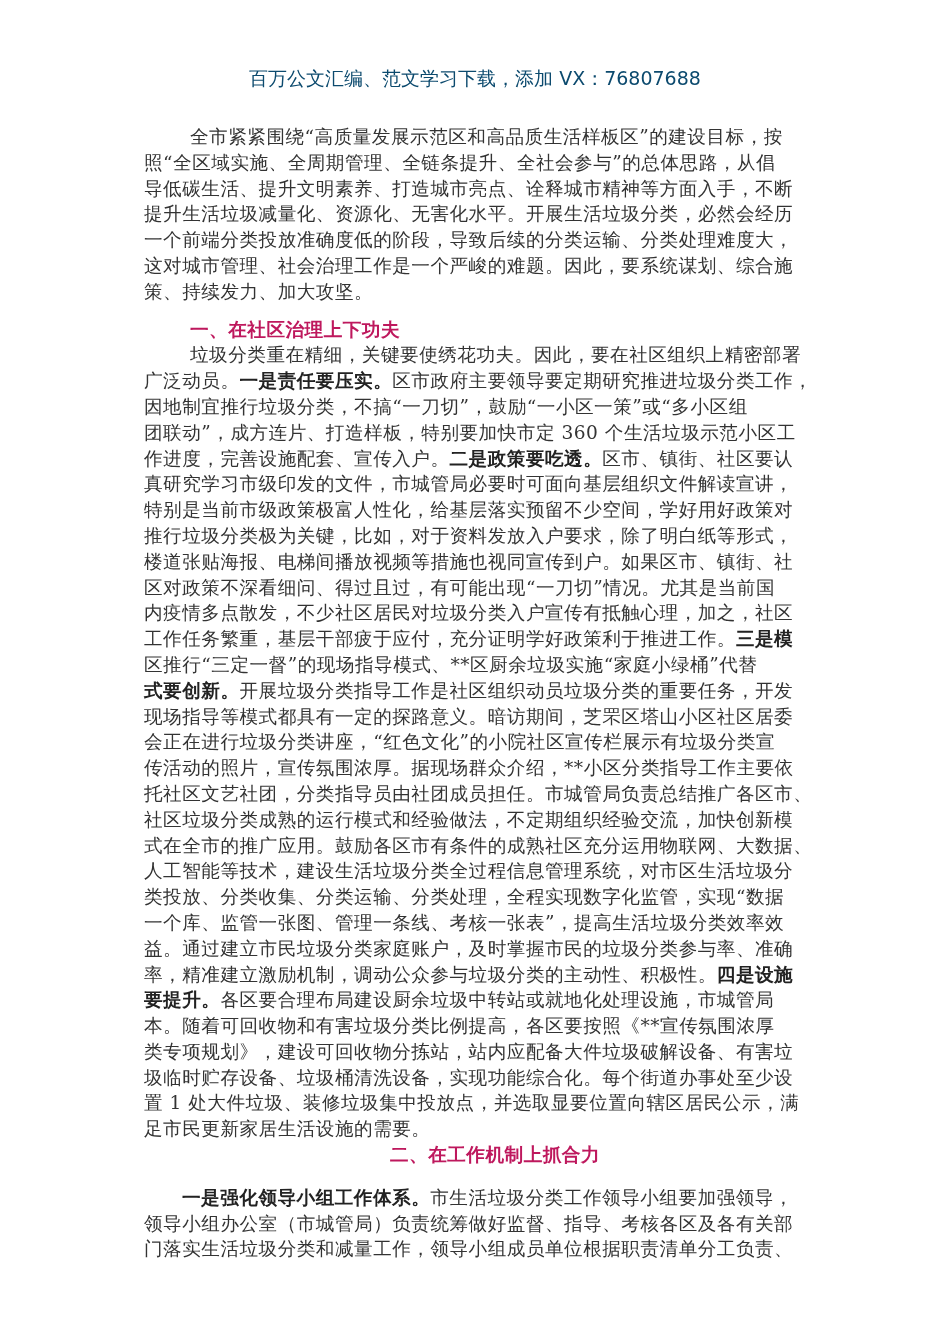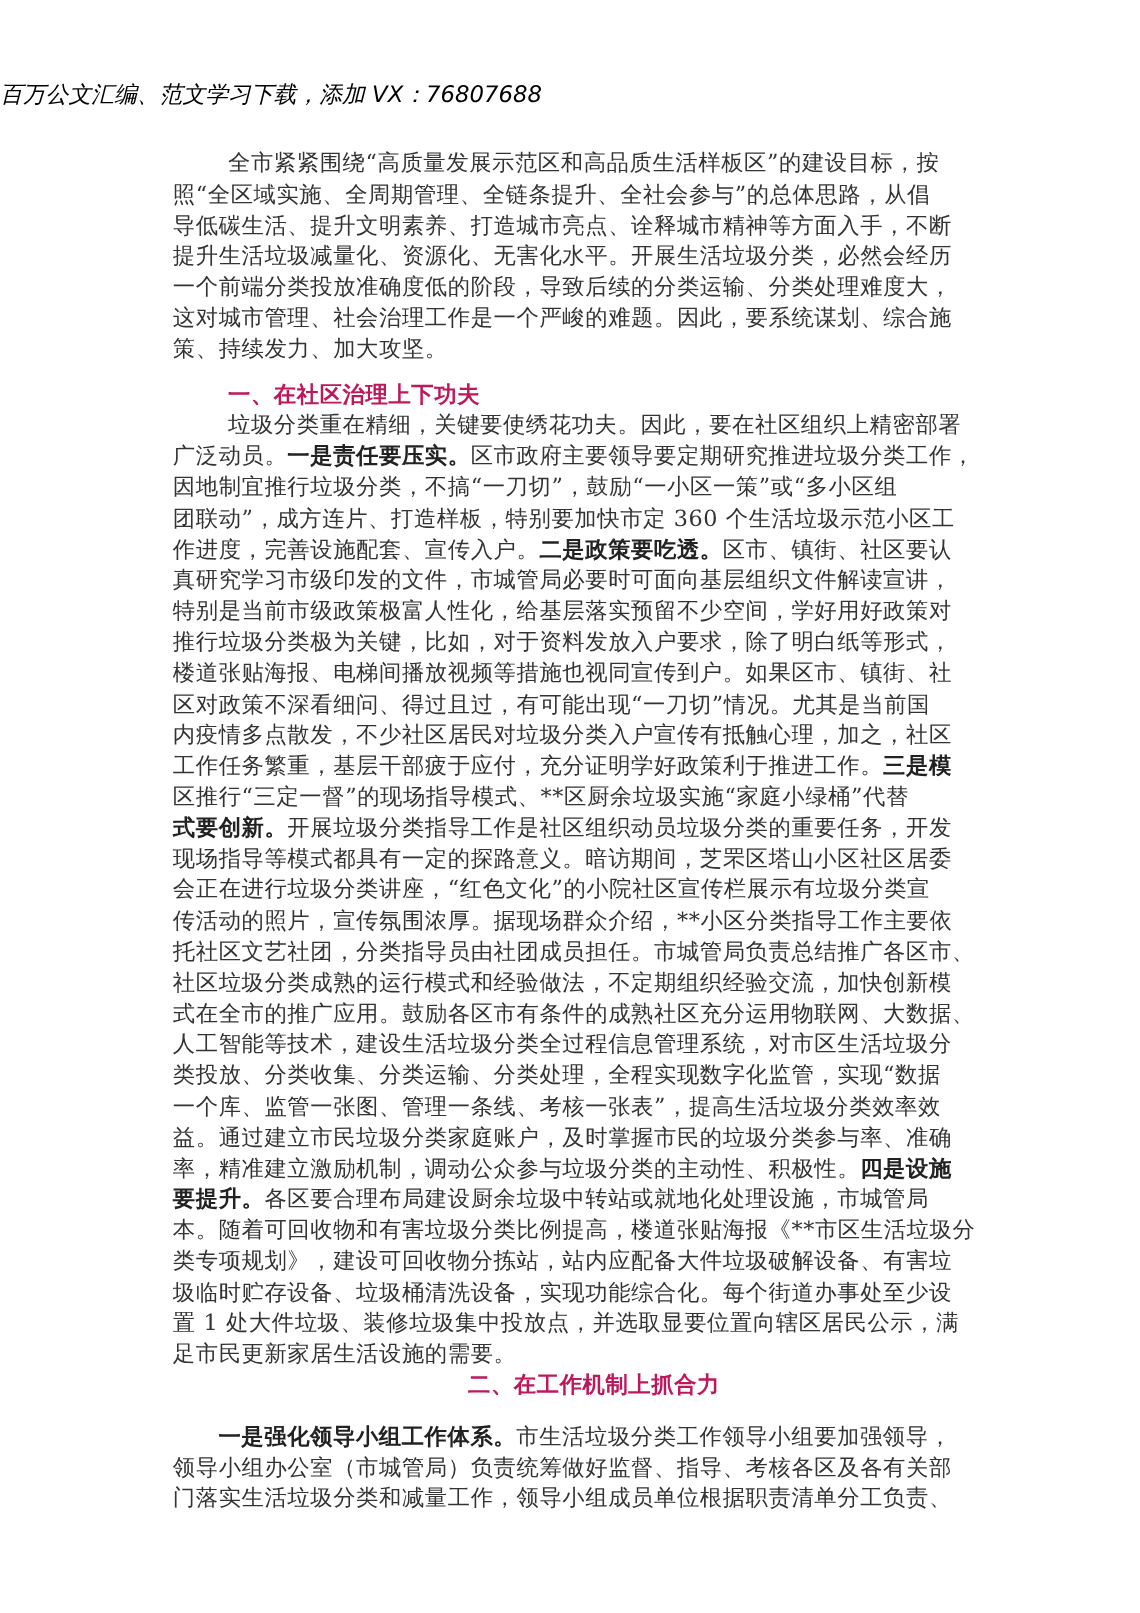--- a/index.html
+++ b/index.html
@@ -1,20 +1,20 @@
 <!DOCTYPE html>
 <html><head>
 <meta charset="utf-8">
 <style>
   html, body { margin: 0; padding: 0; background: #ffffff; }
   body { width: 950px; height: 1344px; position: relative; overflow: hidden;
          font-family: "DejaVu Serif", "Liberation Serif", serif; color: #333333; }
-  .banner { position: absolute; top: 66px; left: 0; width: 950px; 
+  .banner { position: absolute; top: 66px; left: 0; width: 950px; text-align: center;
             font-family: "DejaVu Sans", "Liberation Sans", sans-serif;
-            font-size: 19px; color: #000000; letter-spacing: 0px; font-style: italic; }
+            font-size: 19px; color: #0c4a6e; letter-spacing: 0px; }
   .page { position: absolute; left: 144px; top: 124px; width: 672px; }
   .line { height: 25.8px; line-height: 25.8px; font-size: 18.6px; white-space: nowrap;
           letter-spacing: 0.5px; }
   .indent { padding-left: 46px; }
   .indent-h { padding-left: 46px; }
   .indent-h2 { padding-left: 30px; text-align: center; }
   .indent-b { padding-left: 38px; margin-top: 17px; }
   .gap { height: 12px; }
   .bold { font-weight: bold; font-family: "DejaVu Sans", "Liberation Sans", sans-serif; color: #222; text-align: right; }
   .heading { font-weight: bold; font-family: Liberation Serif, serif; color: #be185d; }
@@ -58,21 +58,21 @@
       <div class="line"><span>传活动的照片，宣传氛围浓厚。据现场群众介绍，**小区分类指导工作主要依</span></div>
       <div class="line"><span>托社区文艺社团，分类指导员由社团成员担任。市城管局负责总结推广各区市、</span></div>
       <div class="line"><span>社区垃圾分类成熟的运行模式和经验做法，不定期组织经验交流，加快创新模</span></div>
       <div class="line"><span>式在全市的推广应用。鼓励各区市有条件的成熟社区充分运用物联网、大数据、</span></div>
       <div class="line"><span>人工智能等技术，建设生活垃圾分类全过程信息管理系统，对市区生活垃圾分</span></div>
       <div class="line"><span>类投放、分类收集、分类运输、分类处理，全程实现数字化监管，实现“数据</span></div>
       <div class="line"><span>一个库、监管一张图、管理一条线、考核一张表”，提高生活垃圾分类效率效</span></div>
       <div class="line"><span>益。通过建立市民垃圾分类家庭账户，及时掌握市民的垃圾分类参与率、准确</span></div>
       <div class="line"><span>率，精准建立激励机制，调动公众参与垃圾分类的主动性、积极性。</span><span class="bold">四是设施</span></div>
       <div class="line"><span class="bold">要提升。</span><span>各区要合理布局建设厨余垃圾中转站或就地化处理设施，市城管局</span></div>
-      <div class="line"><span>本。随着可回收物和有害垃圾分类比例提高，楼道张贴海报《**市区生活垃圾分</span></div>
+      <div class="line"><span>本。随着可回收物和有害垃圾分类比例提高，各区要按照《**宣传氛围浓厚</span></div>
       <div class="line"><span>类专项规划》，建设可回收物分拣站，站内应配备大件垃圾破解设备、有害垃</span></div>
       <div class="line"><span>圾临时贮存设备、垃圾桶清洗设备，实现功能综合化。每个街道办事处至少设</span></div>
       <div class="line"><span>置 1 处大件垃圾、装修垃圾集中投放点，并选取显要位置向辖区居民公示，满</span></div>
       <div class="line"><span>足市民更新家居生活设施的需要。</span></div>
     </div>
 
   <div class="line heading indent-h2">二、在工作机制上抓合力</div>
   <div id="s2">
       <div class="line indent-b"><span class="bold">一是强化领导小组工作体系。</span><span>市生活垃圾分类工作领导小组要加强领导，</span></div>
       <div class="line"><span>领导小组办公室（市城管局）负责统筹做好监督、指导、考核各区及各有关部</span></div>

